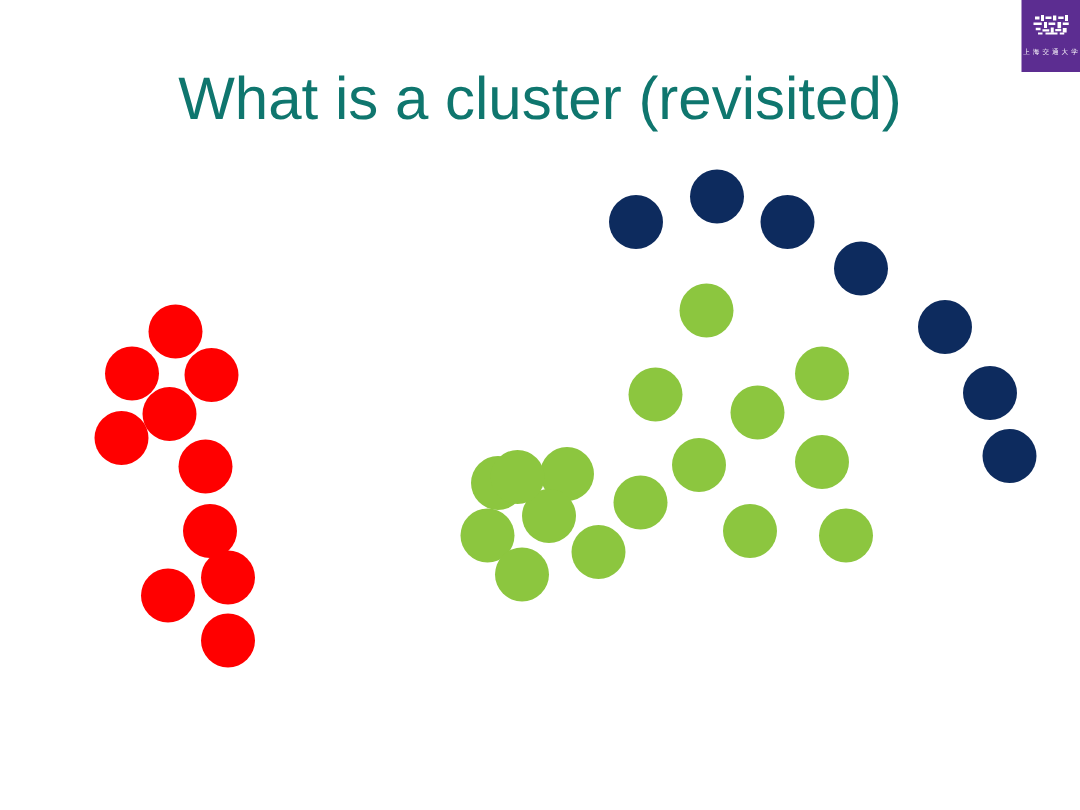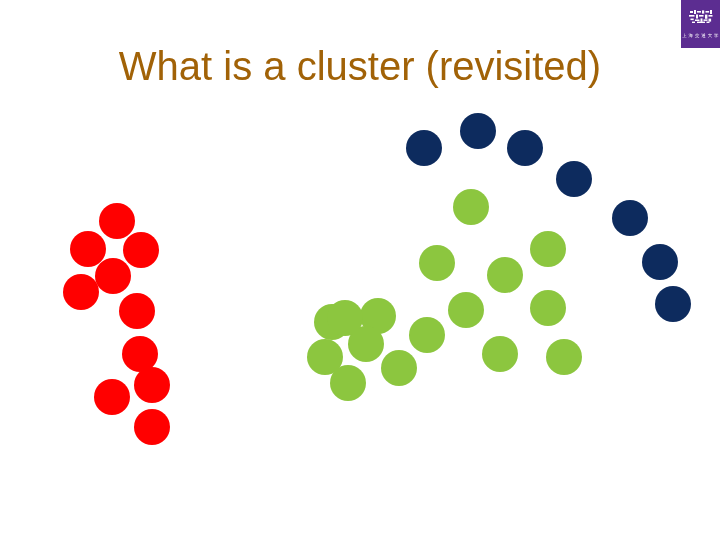--- a/index.html
+++ b/index.html
@@ -50,21 +50,21 @@
   }
   
   #title {
     position: absolute;
     left: 60px;
     top: 42px;
     width: 600px;
     text-align: center;
     font-size: 40px;
     line-height: 48px;
-    color: #a16207;
+    color: #0f766e;
     font-weight: 400;
     font-family: "Liberation Sans", sans-serif;
     white-space: nowrap;
   }
   
   #plot {
     position: absolute;
     left: 0;
     top: 0;
     width: 720px;

